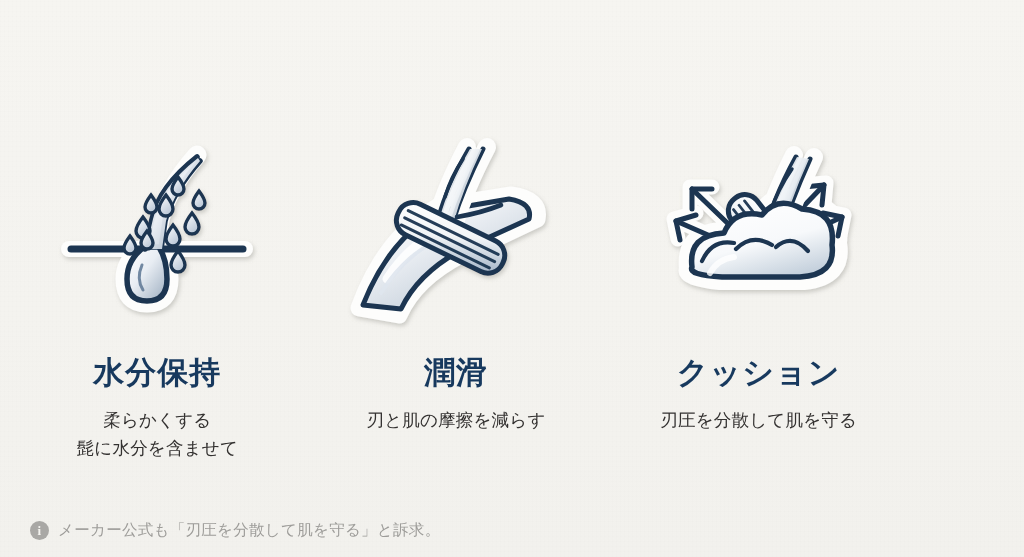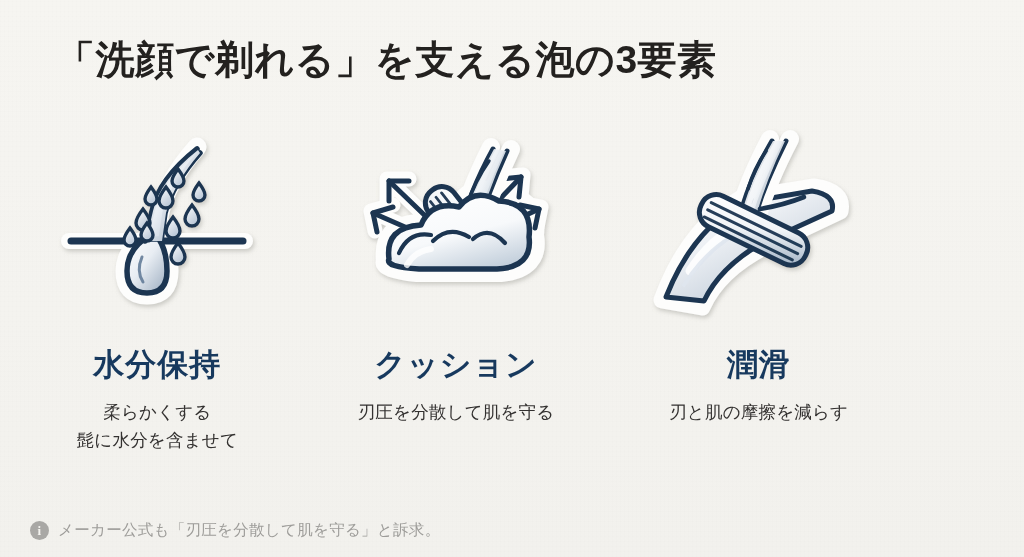--- a/index.html
+++ b/index.html
@@ -43,21 +43,21 @@
     line-height: 1.25;
     font-weight: 700;
     letter-spacing: 0.5px;
     color: #23211f;
     white-space: nowrap;
   }
 
   .columns {
     position: absolute;
     left: 0;
-    top: 120px;
+    top: 128px;
     width: 908px;
     display: flex;
     justify-content: space-between;
   }
   .col {
     width: 305px;
     display: flex;
     flex-direction: column;
     align-items: center;
   }
@@ -113,21 +113,20 @@
     text-align: center;
     font-family: "Liberation Serif", serif;
     flex: none;
   }
 </style>
 </head>
 <body>
 
 <div class="slide">
 
-  <div class="title">「洗顔で剃れる」を支える泡の3要素</div>
 
   <div class="columns">
 
     <div class="col">
       <div class="art">
         <svg width="220" height="190" viewBox="0 0 220 190">
           <defs>
             <linearGradient id="g1" x1="0" y1="0" x2="1" y2="1">
               <stop offset="0%" stop-color="#ffffff"></stop>
               <stop offset="45%" stop-color="#e8edf3"></stop>
@@ -179,20 +178,72 @@
       <div class="col-desc">
         <div>柔らかくする</div>
         <div>髭に水分を含ませて</div>
       </div>
     </div>
 
     <div class="col">
       <div class="art">
         <svg width="230" height="190" viewBox="0 0 230 190">
           <defs>
+            <linearGradient id="g2" x1="0" y1="0" x2="0.8" y2="1">
+              <stop offset="0%" stop-color="#ffffff"></stop>
+              <stop offset="40%" stop-color="#eef1f5"></stop>
+              <stop offset="100%" stop-color="#b7c4d2"></stop>
+            </linearGradient>
+            <linearGradient id="g2b" x1="0" y1="0" x2="1" y2="0.7">
+              <stop offset="0%" stop-color="#ffffff"></stop>
+              <stop offset="55%" stop-color="#f1f4f7"></stop>
+              <stop offset="100%" stop-color="#aebdcd"></stop>
+            </linearGradient>
+            <filter id="sh2" x="-30%" y="-30%" width="170%" height="170%">
+              <feDropShadow dx="1.5" dy="2.5" stdDeviation="2.2" flood-color="#8d8d86" flood-opacity="0.40"></feDropShadow>
+            </filter>
+          </defs>
+
+          <g filter="url(#sh2)">
+
+            <path d="M18 175 Q44 104 96 74 L170 62 Q200 66 196 86 L120 122 Q74 146 58 182 Z" fill="#fdfdfc" stroke="#fdfdfc" stroke-width="17" stroke-linejoin="round"></path>
+
+            <path d="M22 172 Q48 106 98 78 L168 66 Q192 70 188 86 L118 118 Q76 142 60 176 Z" fill="url(#g2)" stroke="#1b3551" stroke-width="5" stroke-linejoin="round"></path>
+
+            <path d="M46 146 Q70 108 112 92" stroke="#ffffff" stroke-width="9" fill="none" opacity=".85" stroke-linecap="round"></path>
+            <path d="M40 160 Q66 118 110 100" stroke="#dfe6ee" stroke-width="4" fill="none" opacity=".9" stroke-linecap="round"></path>
+
+            <path d="M96 86 Q104 56 126 14 M114 90 Q124 56 146 14" stroke="#fdfdfc" stroke-width="18" fill="none" stroke-linecap="round"></path>
+
+            <path d="M98 84 Q106 54 128 16" stroke="#1b3551" stroke-width="5" fill="none" stroke-linecap="round"></path>
+            <path d="M112 88 Q122 56 142 16" stroke="#1b3551" stroke-width="5" fill="none" stroke-linecap="round"></path>
+            <path d="M99 84 Q107 54 129 16 L141 16 Q122 56 113 88 Z" fill="url(#g2b)" opacity=".9"></path>
+
+            <path d="M104 64 Q110 44 122 26" stroke="#1b3551" stroke-width="3.6" fill="none" stroke-linecap="round"></path>
+
+            <path d="M100 86 Q106 96 112 92" stroke="#1b3551" stroke-width="4.6" fill="none" stroke-linecap="round"></path>
+            <path d="M116 84 Q140 80 160 72" stroke="#1b3551" stroke-width="4.6" fill="none" stroke-linecap="round"></path>
+
+            <g transform="rotate(26 110 104)">
+              <rect x="52" y="88" width="116" height="34" rx="16" fill="url(#g2b)" stroke="#1b3551" stroke-width="5"></rect>
+              <path d="M60 99 H160 M60 107 H160 M60 115 H158" stroke="#1b3551" stroke-width="3" stroke-linecap="round" opacity=".95"></path>
+            </g>
+          </g>
+        </svg>
+      </div>
+      <div class="col-title">潤滑</div>
+      <div class="col-desc">
+        <div>刃と肌の摩擦を減らす</div>
+      </div>
+    </div>
+
+    <div class="col">
+      <div class="art">
+        <svg width="230" height="190" viewBox="0 0 230 190">
+          <defs>
             <linearGradient id="g3" x1="0.2" y1="0" x2="0.7" y2="1">
               <stop offset="0%" stop-color="#ffffff"></stop>
               <stop offset="55%" stop-color="#f7f9fb"></stop>
               <stop offset="100%" stop-color="#c4d0dc"></stop>
             </linearGradient>
             <linearGradient id="g3b" x1="0" y1="0" x2="1" y2="0.8">
               <stop offset="0%" stop-color="#ffffff"></stop>
               <stop offset="50%" stop-color="#eef2f6"></stop>
               <stop offset="100%" stop-color="#a9b9c9"></stop>
             </linearGradient>
@@ -248,72 +299,20 @@
             <path d="M66 140 q8 -14 24 -16" stroke="#ffffff" stroke-width="6" fill="none" opacity=".8" stroke-linecap="round"></path>
           </g>
         </svg>
       </div>
       <div class="col-title">クッション</div>
       <div class="col-desc">
         <div>刃圧を分散して肌を守る</div>
       </div>
     </div>
 
-    <div class="col">
-      <div class="art">
-        <svg width="230" height="190" viewBox="0 0 230 190">
-          <defs>
-            <linearGradient id="g2" x1="0" y1="0" x2="0.8" y2="1">
-              <stop offset="0%" stop-color="#ffffff"></stop>
-              <stop offset="40%" stop-color="#eef1f5"></stop>
-              <stop offset="100%" stop-color="#b7c4d2"></stop>
-            </linearGradient>
-            <linearGradient id="g2b" x1="0" y1="0" x2="1" y2="0.7">
-              <stop offset="0%" stop-color="#ffffff"></stop>
-              <stop offset="55%" stop-color="#f1f4f7"></stop>
-              <stop offset="100%" stop-color="#aebdcd"></stop>
-            </linearGradient>
-            <filter id="sh2" x="-30%" y="-30%" width="170%" height="170%">
-              <feDropShadow dx="1.5" dy="2.5" stdDeviation="2.2" flood-color="#8d8d86" flood-opacity="0.40"></feDropShadow>
-            </filter>
-          </defs>
-
-          <g filter="url(#sh2)">
-
-            <path d="M18 175 Q44 104 96 74 L170 62 Q200 66 196 86 L120 122 Q74 146 58 182 Z" fill="#fdfdfc" stroke="#fdfdfc" stroke-width="17" stroke-linejoin="round"></path>
-
-            <path d="M22 172 Q48 106 98 78 L168 66 Q192 70 188 86 L118 118 Q76 142 60 176 Z" fill="url(#g2)" stroke="#1b3551" stroke-width="5" stroke-linejoin="round"></path>
-
-            <path d="M46 146 Q70 108 112 92" stroke="#ffffff" stroke-width="9" fill="none" opacity=".85" stroke-linecap="round"></path>
-            <path d="M40 160 Q66 118 110 100" stroke="#dfe6ee" stroke-width="4" fill="none" opacity=".9" stroke-linecap="round"></path>
-
-            <path d="M96 86 Q104 56 126 14 M114 90 Q124 56 146 14" stroke="#fdfdfc" stroke-width="18" fill="none" stroke-linecap="round"></path>
-
-            <path d="M98 84 Q106 54 128 16" stroke="#1b3551" stroke-width="5" fill="none" stroke-linecap="round"></path>
-            <path d="M112 88 Q122 56 142 16" stroke="#1b3551" stroke-width="5" fill="none" stroke-linecap="round"></path>
-            <path d="M99 84 Q107 54 129 16 L141 16 Q122 56 113 88 Z" fill="url(#g2b)" opacity=".9"></path>
-
-            <path d="M104 64 Q110 44 122 26" stroke="#1b3551" stroke-width="3.6" fill="none" stroke-linecap="round"></path>
-
-            <path d="M100 86 Q106 96 112 92" stroke="#1b3551" stroke-width="4.6" fill="none" stroke-linecap="round"></path>
-            <path d="M116 84 Q140 80 160 72" stroke="#1b3551" stroke-width="4.6" fill="none" stroke-linecap="round"></path>
-
-            <g transform="rotate(26 110 104)">
-              <rect x="52" y="88" width="116" height="34" rx="16" fill="url(#g2b)" stroke="#1b3551" stroke-width="5"></rect>
-              <path d="M60 99 H160 M60 107 H160 M60 115 H158" stroke="#1b3551" stroke-width="3" stroke-linecap="round" opacity=".95"></path>
-            </g>
-          </g>
-        </svg>
-      </div>
-      <div class="col-title">潤滑</div>
-      <div class="col-desc">
-        <div>刃と肌の摩擦を減らす</div>
-      </div>
-    </div>
-
   </div>
 
   <div class="footnote">
     <span class="info-dot">i</span>
     <span>メーカー公式も「刃圧を分散して肌を守る」と訴求。</span>
   </div>
 
 </div>
 
 </body></html>

